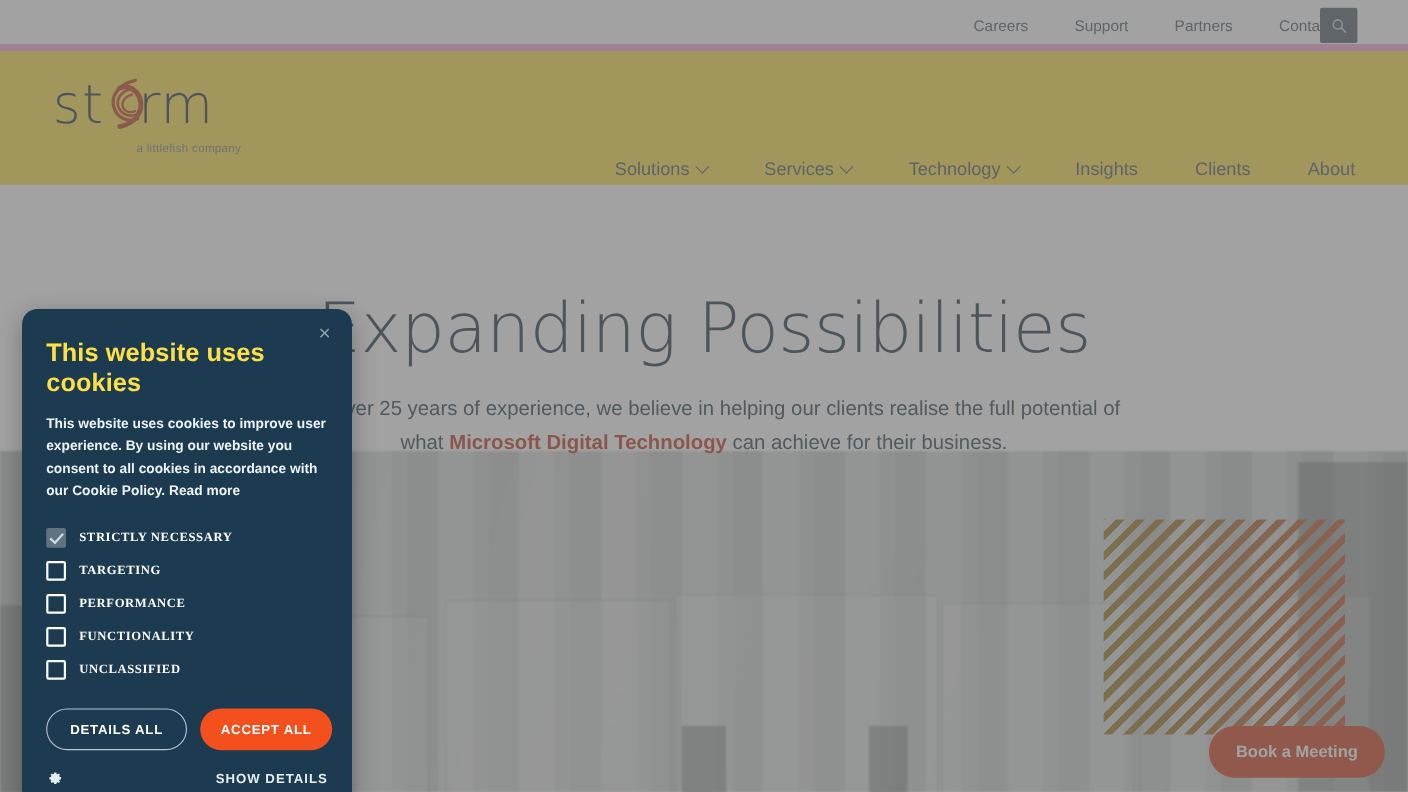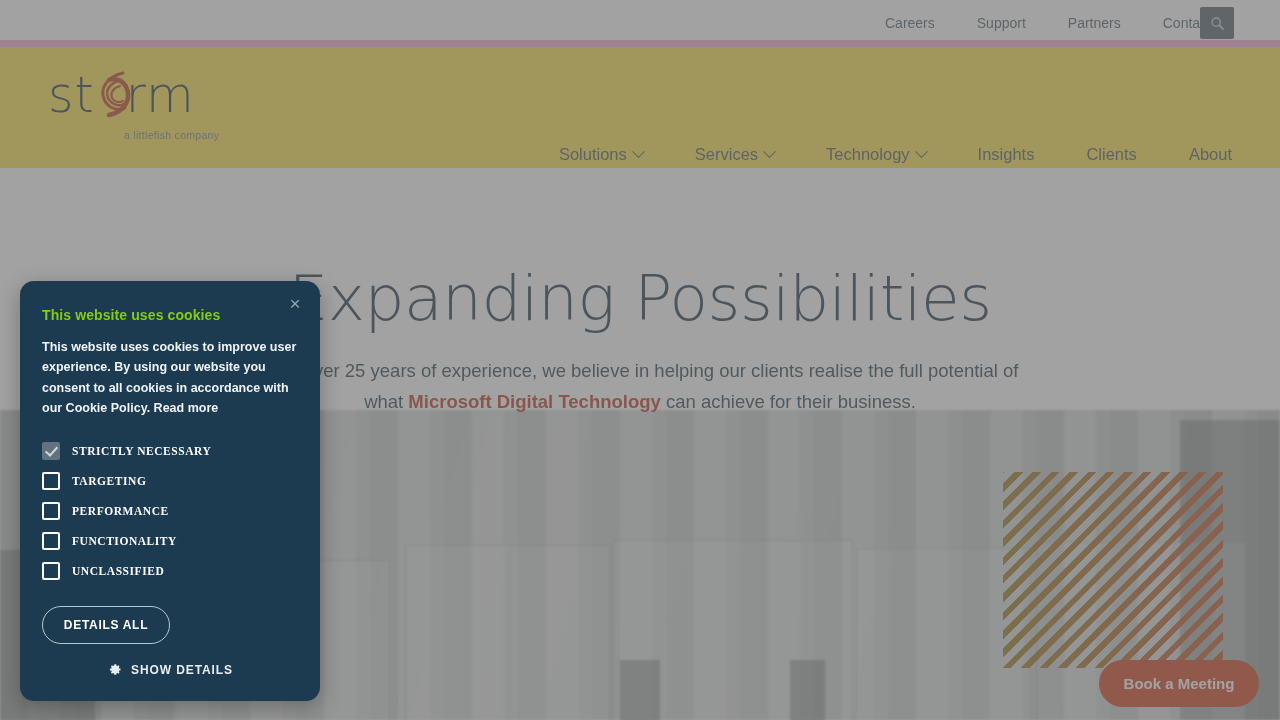--- a/index.html
+++ b/index.html
@@ -239,23 +239,23 @@
     right: 14px; top: 12px;
     width: 22px; height: 22px;
     background: none; border: none;
     color: #8fa3b0;
     font-size: 19px;
     line-height: 20px;
     cursor: pointer;
     font-family: "Liberation Sans", sans-serif;
   }
   .cookie-title {
-    font-size: 14px;
-    font-weight: bold;
-    color: #84cc16;
+    font-size: 23px;
+    font-weight: bold;
+    color: #fde047;
     margin-bottom: 14px;
     letter-spacing: 0.1px;
   }
   .cookie-body {
     font-size: 12.5px;
     line-height: 1.62;
     color: #eef3f6;
     font-weight: bold;
     margin-bottom: 18px;
   }
@@ -323,21 +323,21 @@
     border: none;
     background: #f4501e;
     color: #ffffff;
     font-size: 12px;
     font-weight: bold;
     letter-spacing: 0.7px;
     cursor: pointer;
     font-family: "Liberation Sans", sans-serif;
   }
   .show-details {
-    display: flex; align-items: center; justify-content: center;
+    display: flex; align-items: center; justify-content: space-between;
     gap: 9px;
     cursor: pointer;
     background: none; border: none;
     width: 100%;
     padding: 2px 0;
     margin-top: 16px;
   }
   .sd-label {
     font-size: 12px;
     font-weight: bold;
@@ -458,20 +458,21 @@
         <span class="cat-label">FUNCTIONALITY</span>
       </div>
       <div class="cat">
         <span class="cbox"></span>
         <span class="cat-label">UNCLASSIFIED</span>
       </div>
     </div>
 
     <div class="cookie-actions">
       <button class="btn-decline">DETAILS ALL</button>
+      <button class="btn-accept">ACCEPT ALL</button>
     </div>
 
     <button class="show-details">
       <svg width="15" height="15" viewBox="0 0 20 20">
         <path fill="#e7eef2" d="M10 6.6a3.4 3.4 0 1 0 0 6.8 3.4 3.4 0 0 0 0-6.8zm0 5.1a1.7 1.7 0 1 1 0-3.4 1.7 1.7 0 0 1 0 3.4z"></path>
         <path fill="#e7eef2" d="M18 8.6h-1.6a6.6 6.6 0 0 0-.7-1.7l1.1-1.1-1.6-1.6-1.1 1.1a6.6 6.6 0 0 0-1.7-.7V2.9H9.6v1.7a6.6 6.6 0 0 0-1.7.7L6.8 4.2 5.2 5.8l1.1 1.1a6.6 6.6 0 0 0-.7 1.7H3.9v2.8h1.7c.15.6.39 1.17.7 1.7l-1.1 1.1 1.6 1.6 1.1-1.1c.53.31 1.1.55 1.7.7v1.7h2.8v-1.7c.6-.15 1.17-.39 1.7-.7l1.1 1.1 1.6-1.6-1.1-1.1c.31-.53.55-1.1.7-1.7H18V8.6z"></path>
       </svg>
       <span class="sd-label">SHOW DETAILS</span>
     </button>
   </div>

